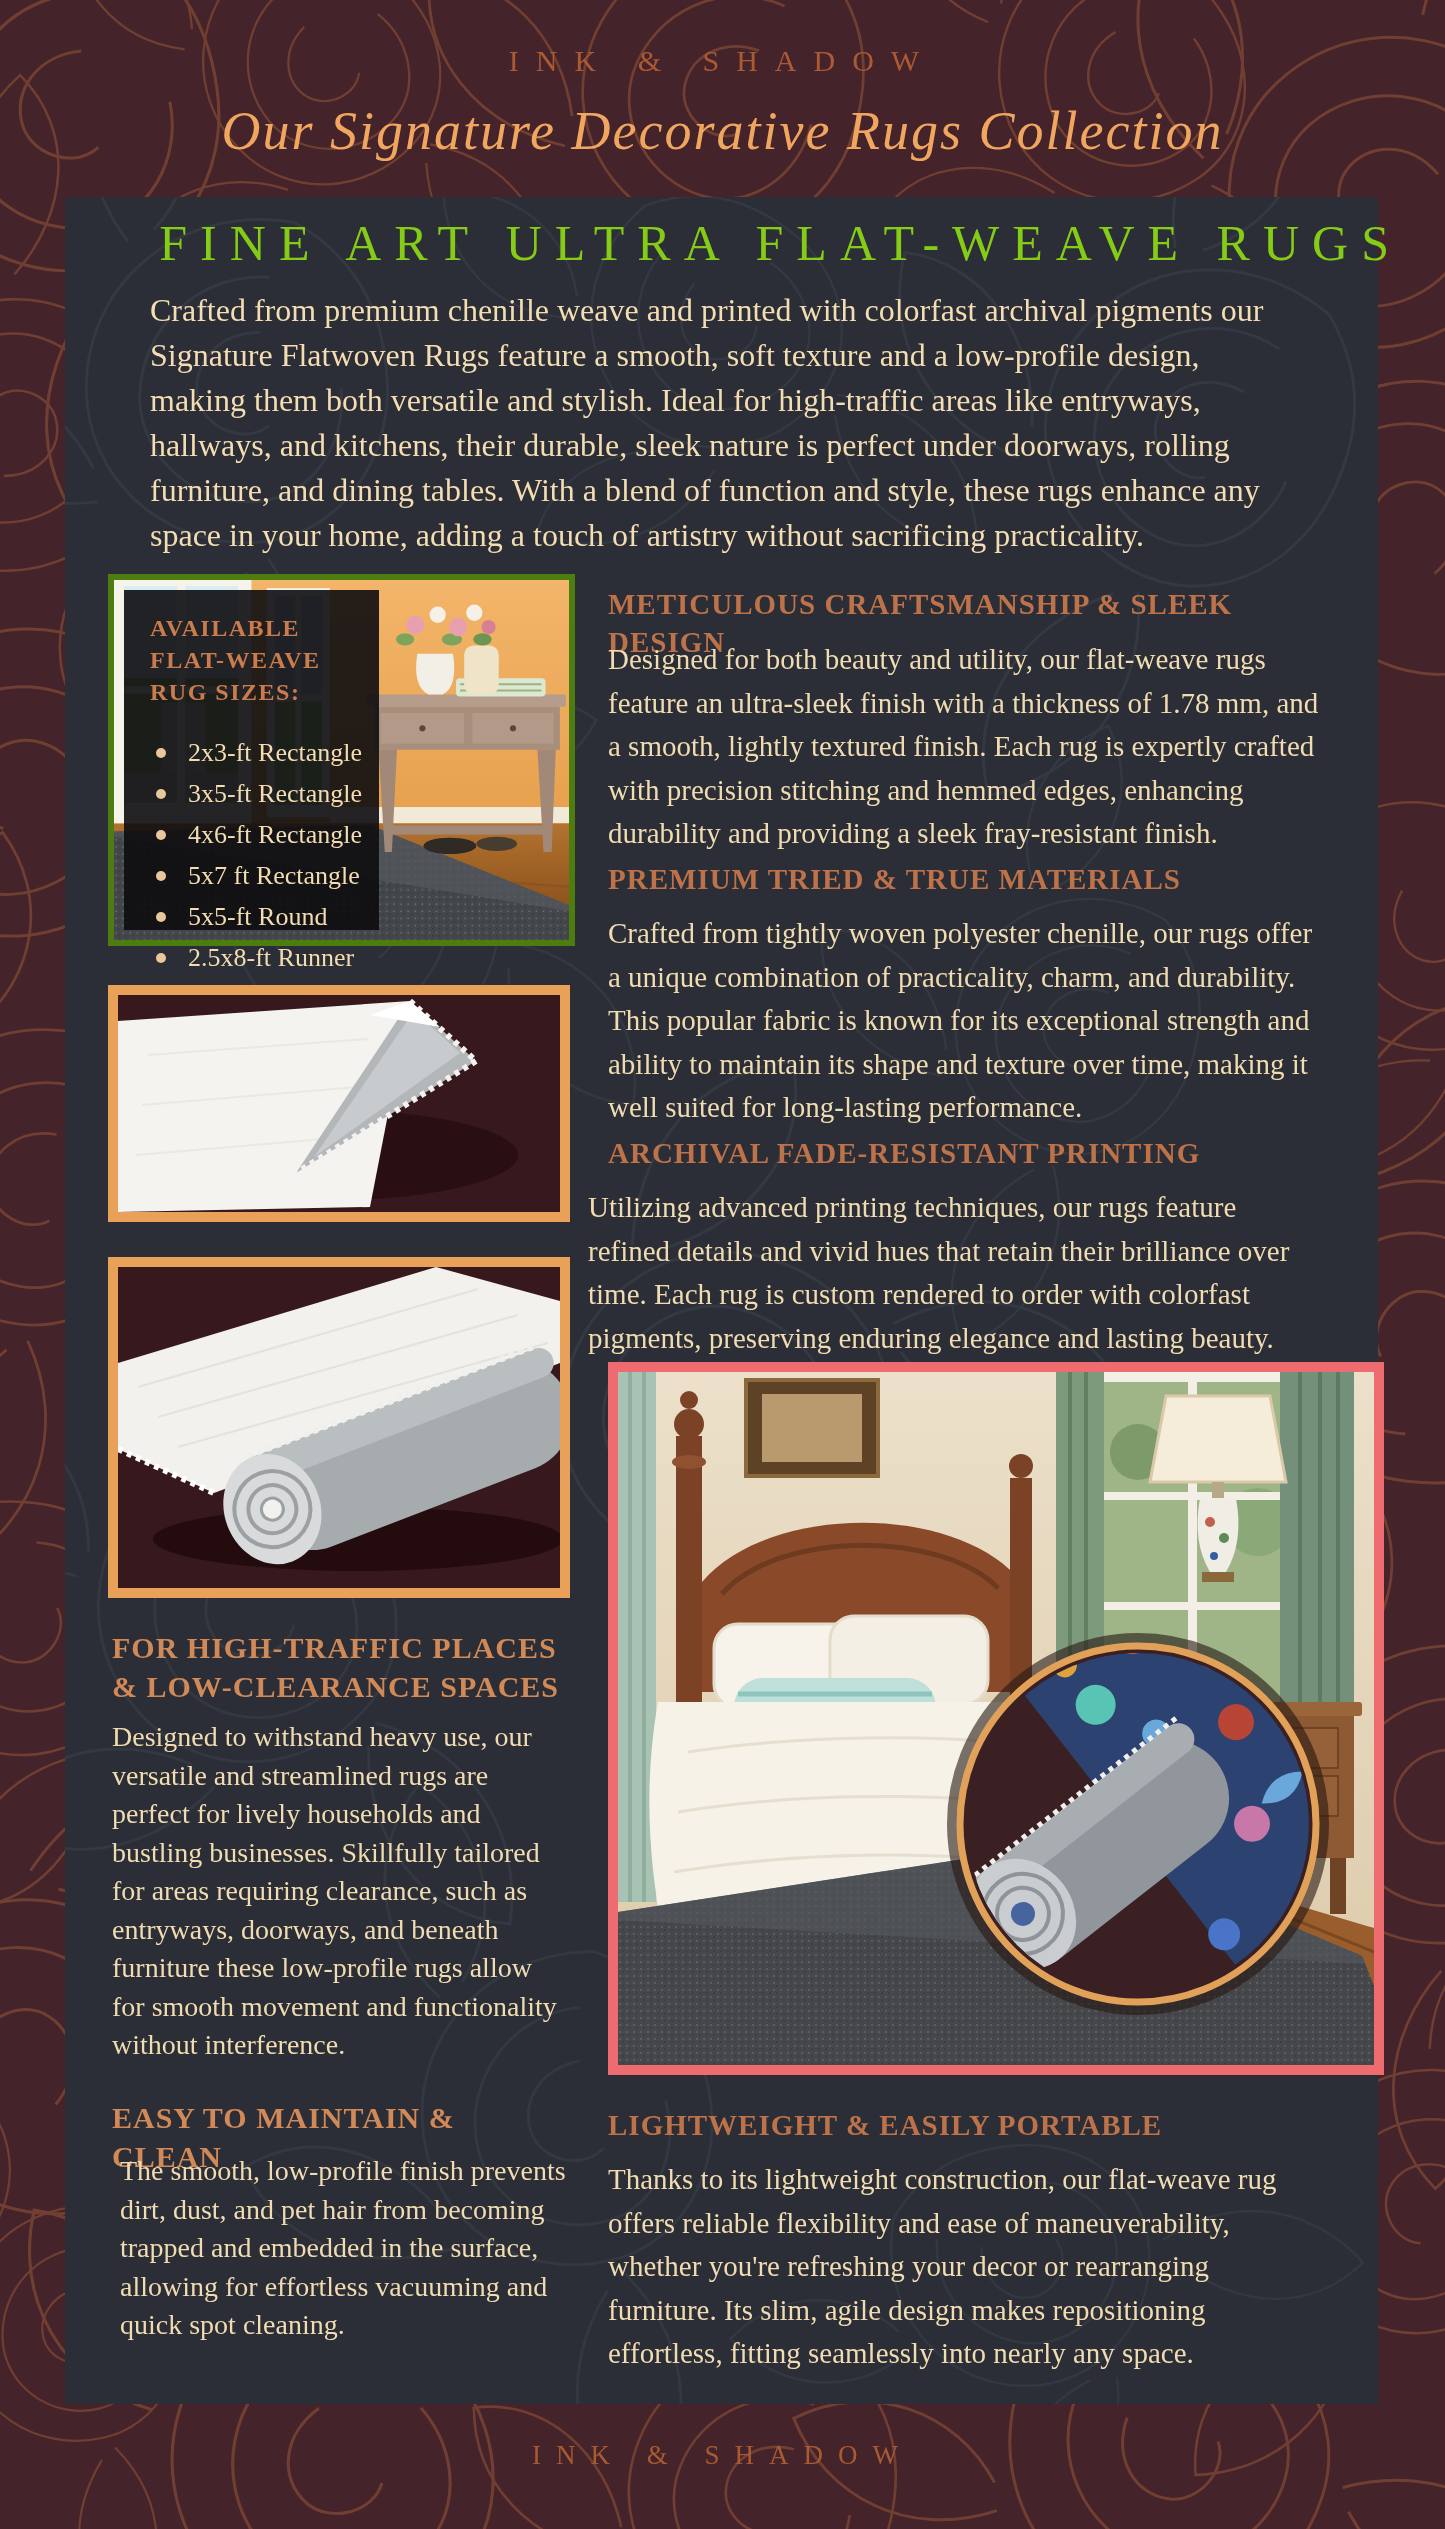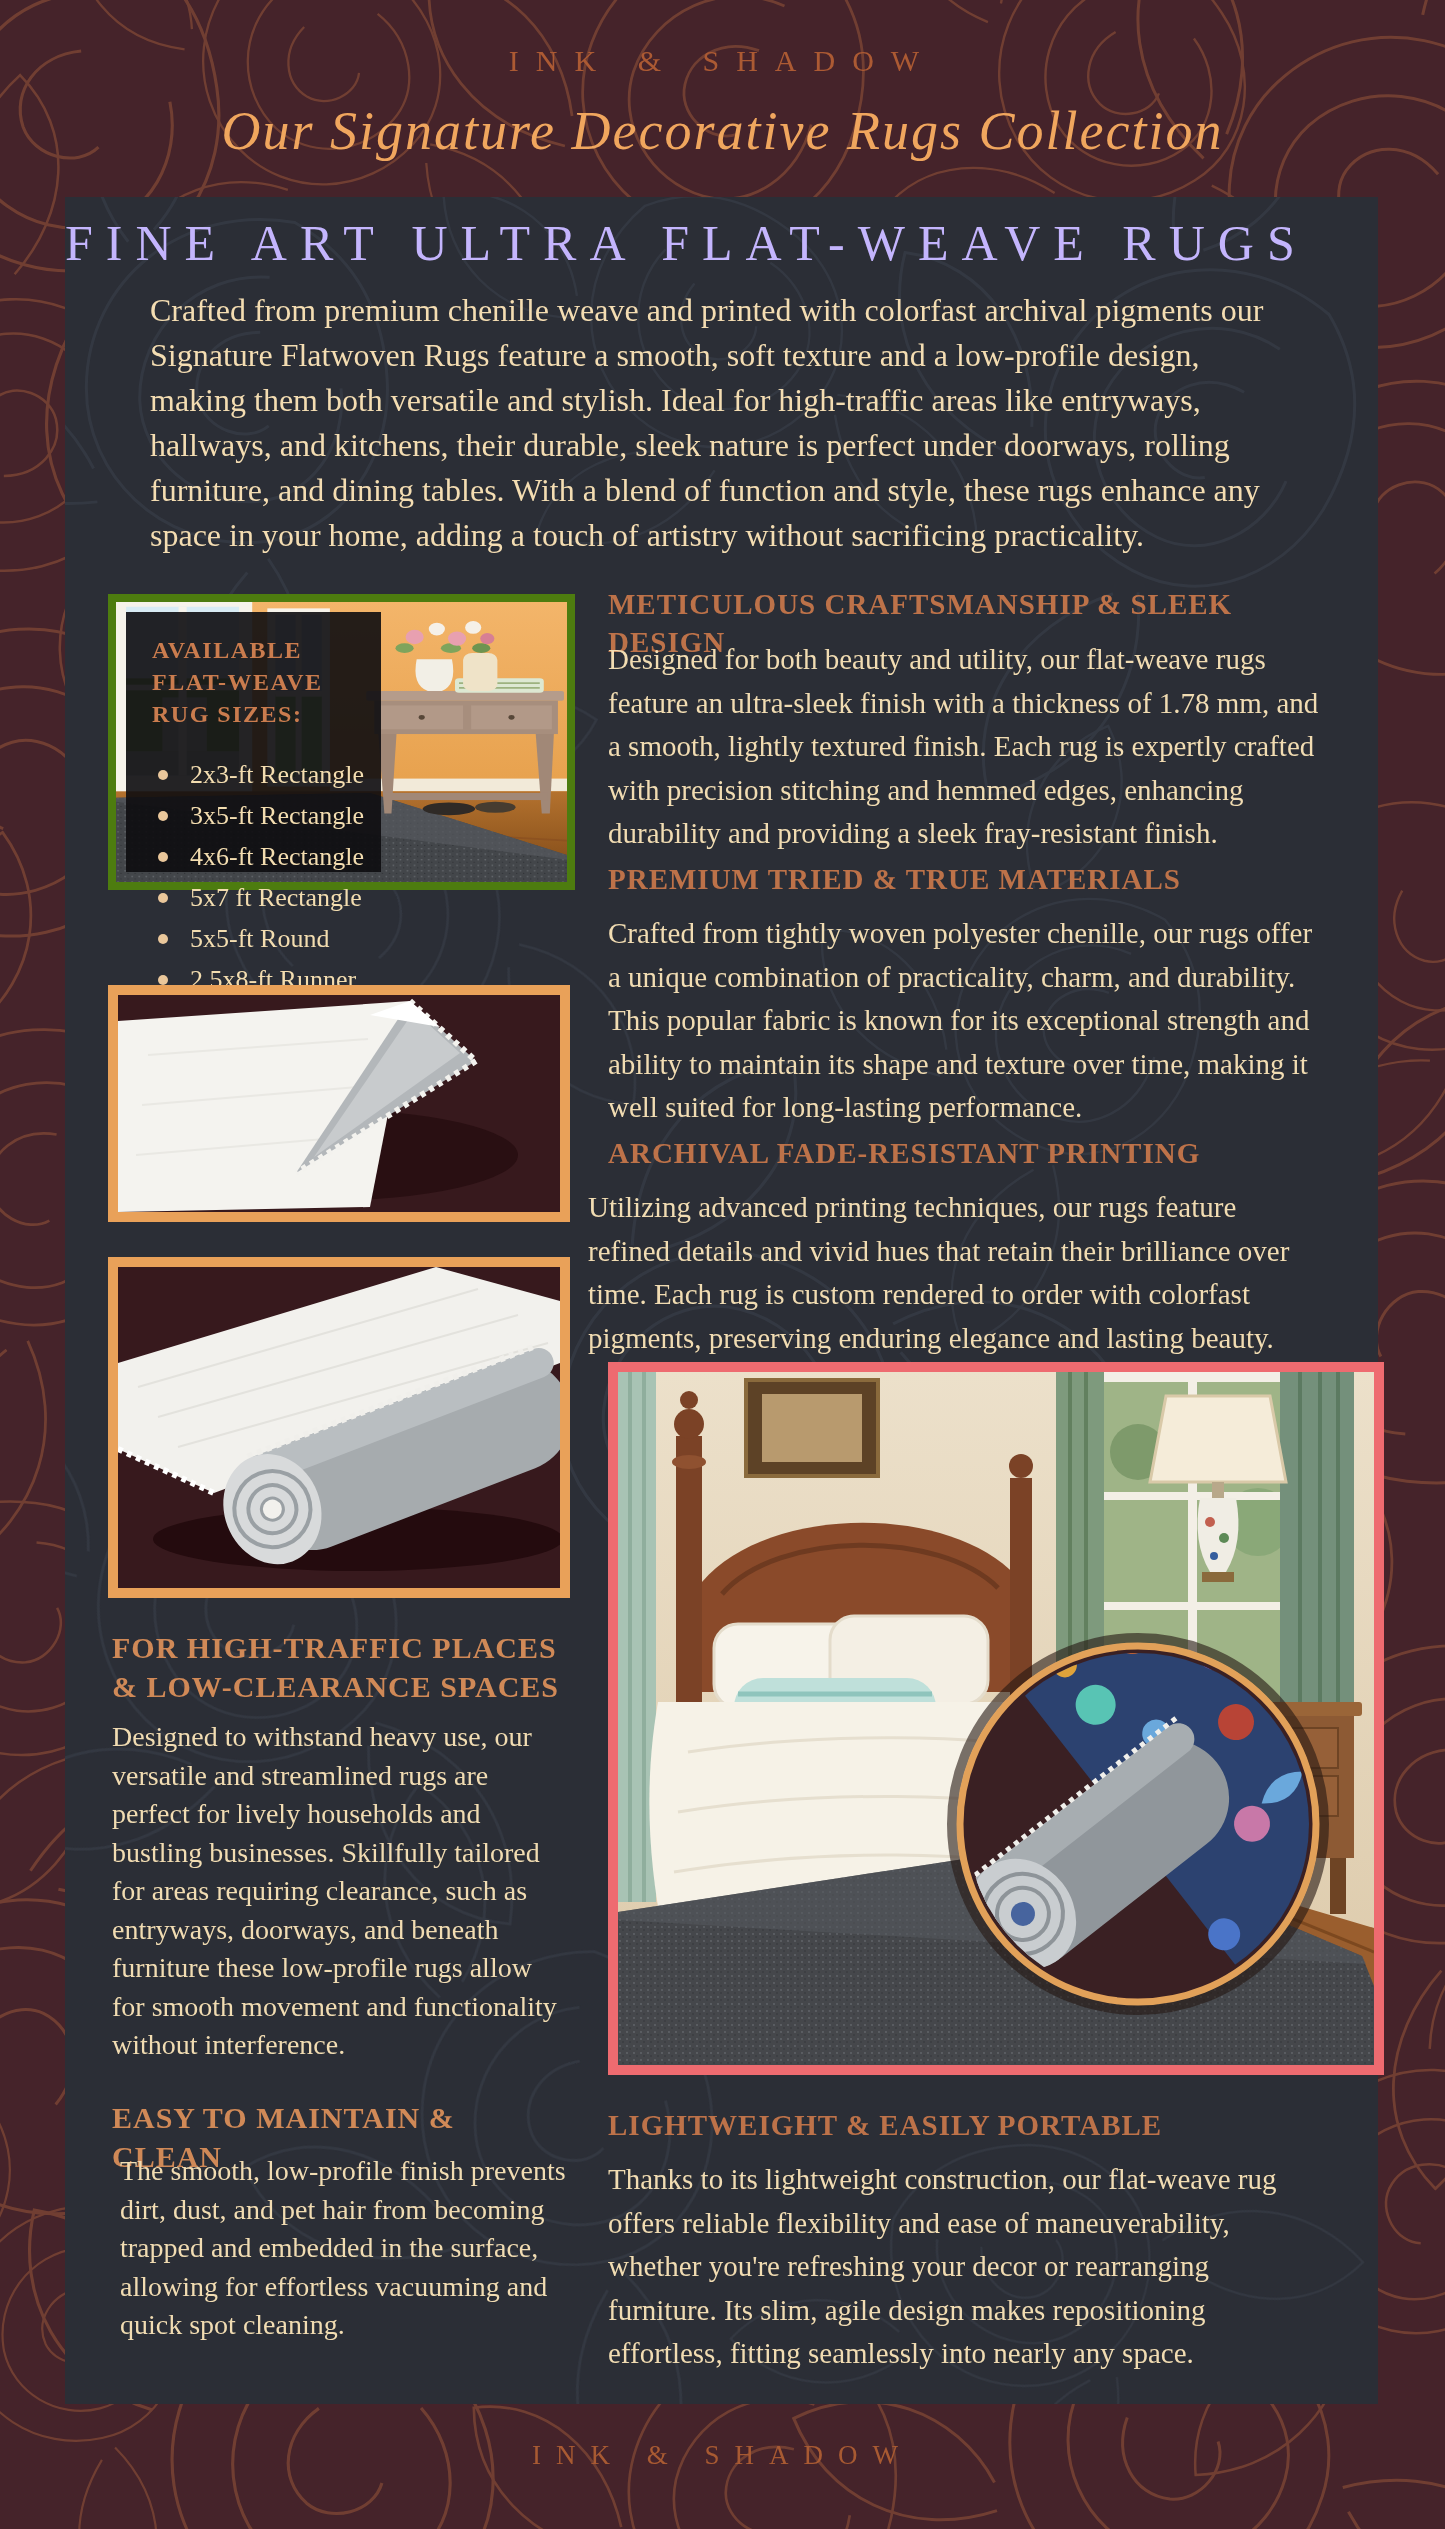--- a/index.html
+++ b/index.html
@@ -6,31 +6,31 @@
   .page{position:relative;width:1445px;height:2529px;overflow:hidden;
         background:#45232a;font-family:"Liberation Serif","DejaVu Serif",serif;}
   .bg-svg{position:absolute;left:0;top:0;width:1445px;height:2529px;color:#95573a;pointer-events:none;}
   .panel{position:absolute;left:65px;top:197px;width:1313px;height:2207px;background:#2b2e36;}
   .panel-svg{position:absolute;left:0;top:0;width:100%;height:100%;color:#3d434e;pointer-events:none;}
 
   .abs{position:absolute;}
   .ctr{left:0;width:1445px;text-align:center;}
   .brand{font-size:30px;letter-spacing:17px;color:#ac5a33;font-weight:400;}
   .subtitle{font-size:54px;font-style:italic;letter-spacing:2px;color:#f0a65e;}
-  .main-title{left:65px;width:1313px;text-align:left;font-size:50px;letter-spacing:13px;color:#c4b5fd;}
+  .main-title{left:65px;width:1313px;text-align:right;font-size:50px;letter-spacing:13px;color:#84cc16;padding-left:24px;}
   .intro{left:150px;width:1145px;text-align:left;font-size:32px;line-height:45px;color:#f4ddb2;}
 
   .h{font-weight:bold;letter-spacing:1px;}
   .h-right{color:#bd7249;font-size:29px;line-height:38px;}
   .h-left{color:#d08957;font-size:30px;line-height:39px;}
   .body-right{color:#f1dcb2;font-size:29px;line-height:43.5px;}
   .body-left{color:#f1dcb2;font-size:28px;line-height:38.5px;}
 
   .card{position:absolute;box-sizing:border-box;}
-  .sizes-card{left:108px;top:594px;width:467px;height:296px;border:8px solid #4d7c0f;background:#1d1410;}
+  .sizes-card{left:108px;top:574px;width:467px;height:372px;border:6px solid #4d7c0f;background:#1d1410;}
   .fold-card{left:108px;top:985px;width:462px;height:237px;border:10px solid #e9a159;background:#37191c;}
   .roll-card{left:108px;top:1257px;width:462px;height:341px;border:10px solid #e9a159;background:#37191c;}
   .bed-card{left:608px;top:1362px;width:776px;height:713px;border:10px solid #ee6b70;background:#3a2622;}
   .card svg{display:block;width:100%;height:100%;}
 
   .sizes-overlay{position:absolute;left:10px;top:10px;bottom:10px;width:255px;
     background:rgba(13,12,16,0.90);padding:22px 0 0 26px;box-sizing:border-box;}
   .sizes-heading{color:#ca7c4e;font-weight:bold;font-size:24px;line-height:32px;letter-spacing:1.5px;width:215px;}
   .sizes-list{list-style:none;margin:24px 0 0 0;padding:0;}
   .sizes-list li{position:relative;color:#f3ddb0;font-size:26px;line-height:41px;padding-left:38px;}

